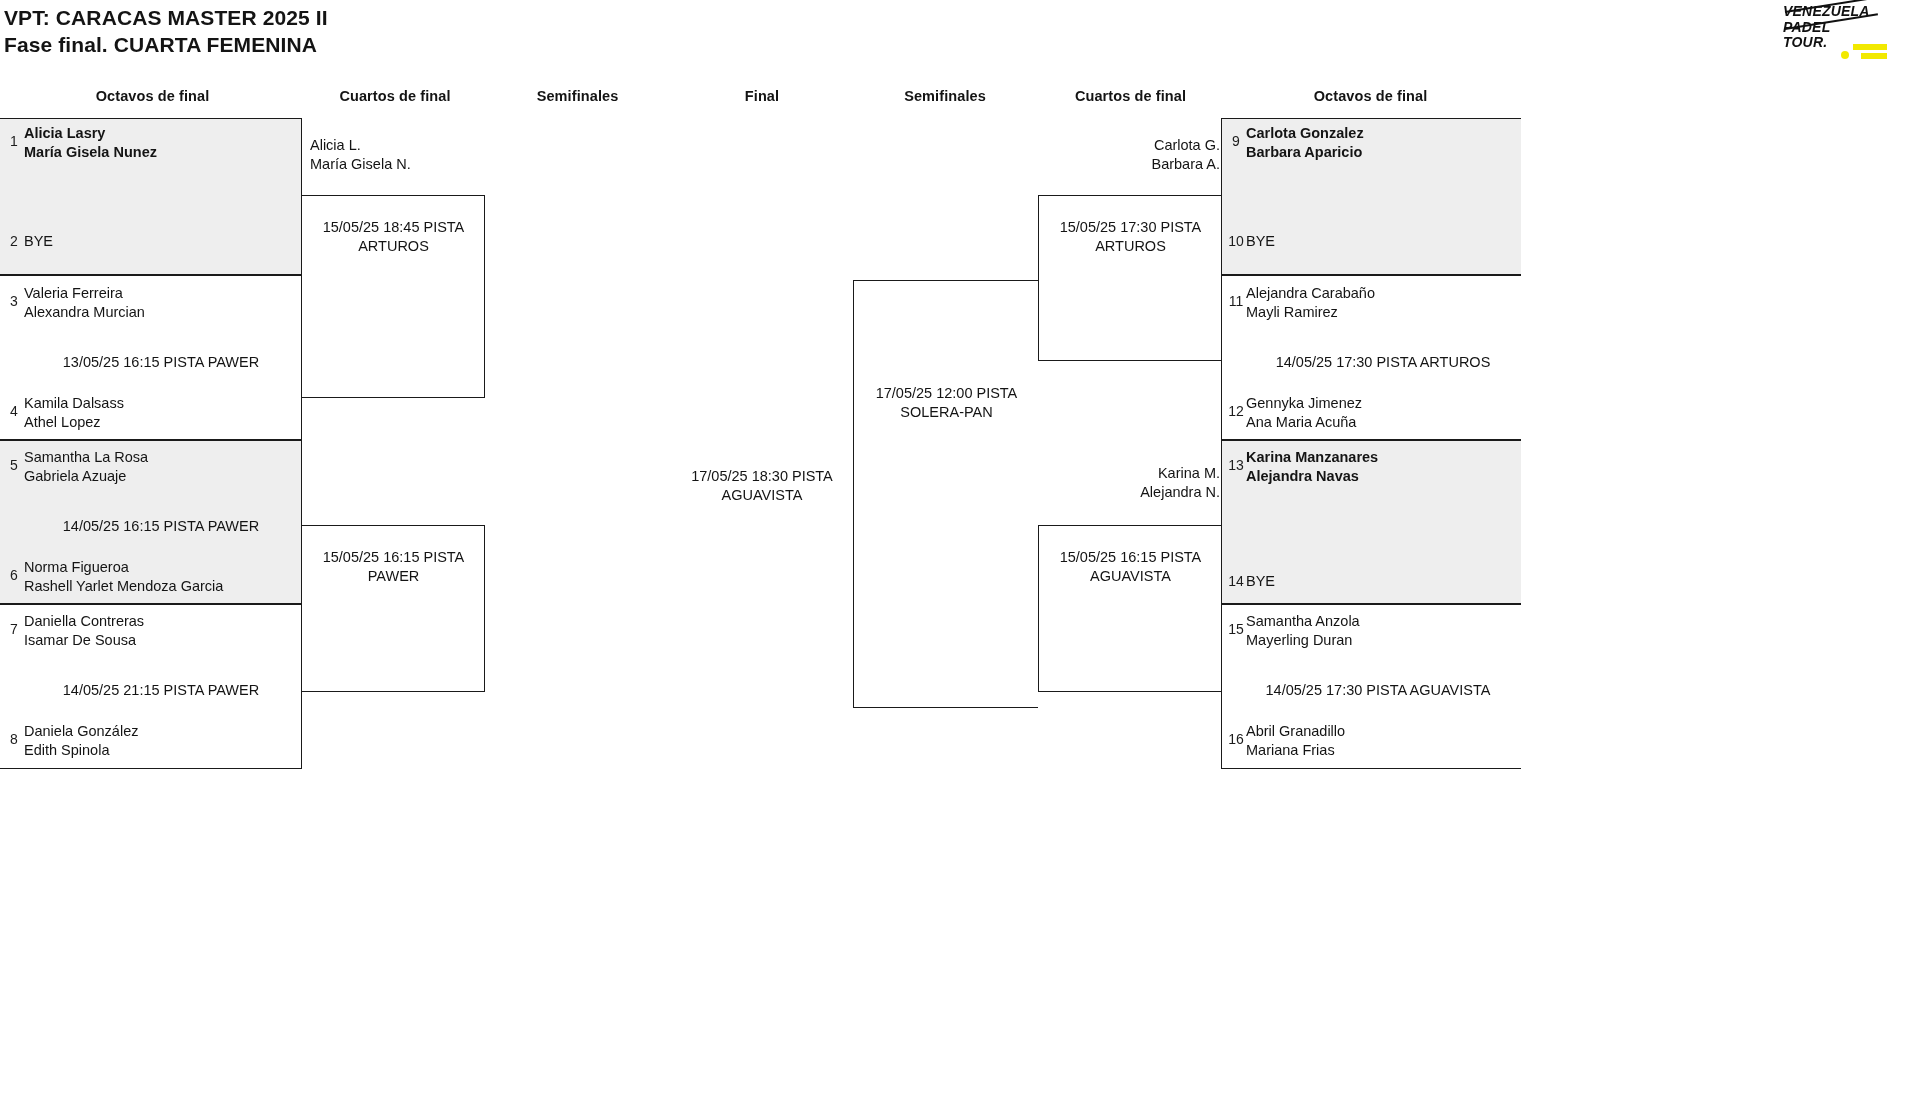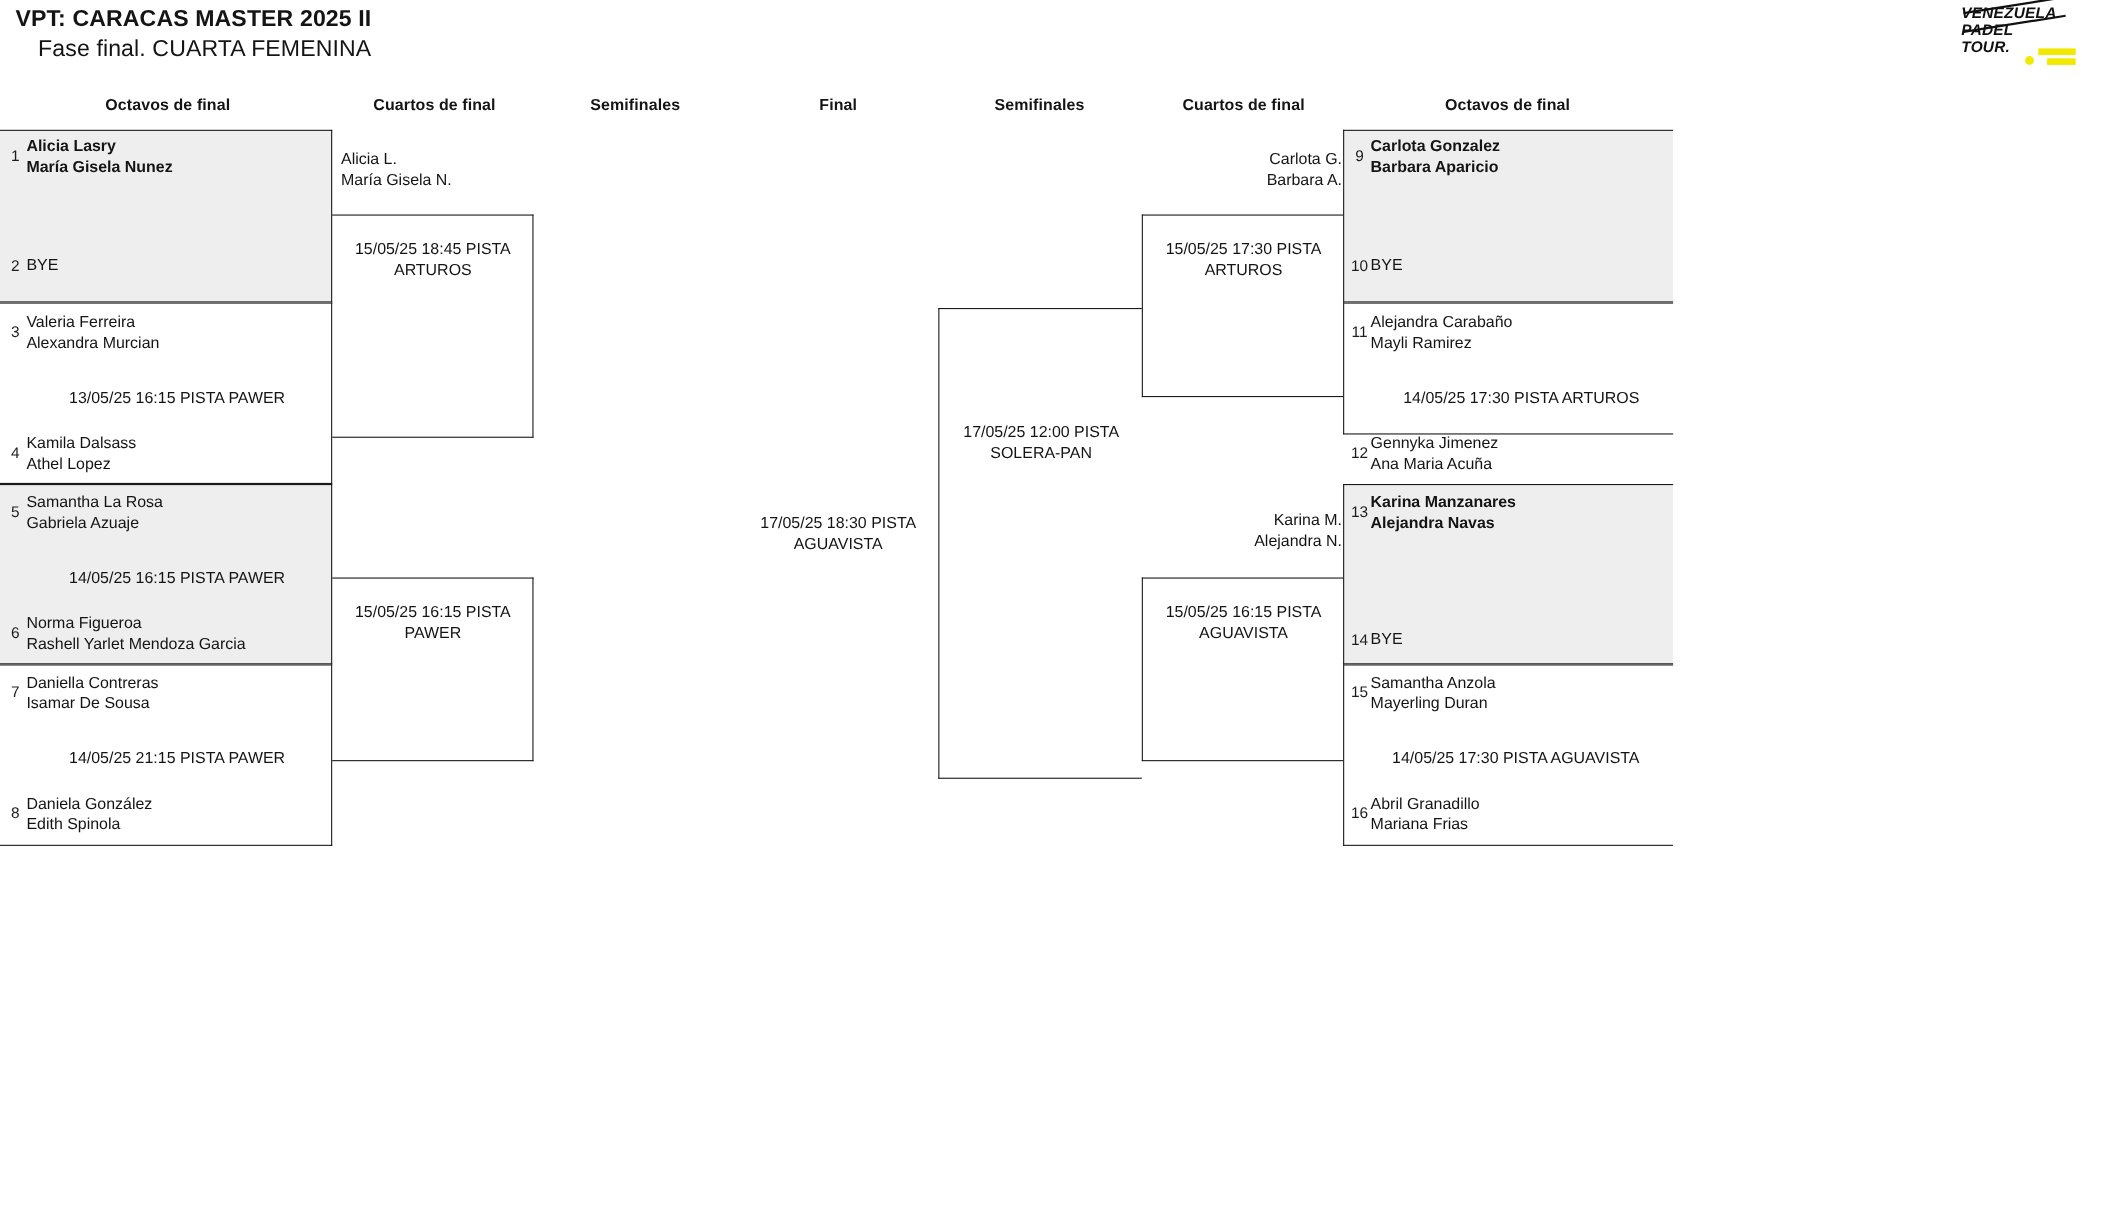--- a/index.html
+++ b/index.html
@@ -6,23 +6,23 @@
   html, body {
     width: 1920px; height: 1100px;
     background: #ffffff;
     font-family: "Liberation Sans", sans-serif;
     color: #141414;
     overflow: hidden;
   }
   #root { position: relative; width: 1920px; height: 1100px; }
 
   
-  .title-block { position: absolute; left: 14px; top: 4px; text-align: right; }
+  .title-block { position: absolute; left: 4px; top: 4px; }
   .title-line1 { font-size: 21px; font-weight: bold; letter-spacing: 0.1px; line-height: 27px; }
-  .title-line2 { font-size: 21px; font-weight: normal; letter-spacing: 0.1px; line-height: 27px; }
+  .title-line2 { font-size: 21px; font-weight: bold; letter-spacing: 0.1px; line-height: 27px; }
 
   
   .logo { position: absolute; right: 12px; top: 4px; width: 125px; height: 62px; }
   .logo-text { font-style: italic; font-weight: bold; font-size: 14px;
                line-height: 15.5px; color: #111; letter-spacing: 0.2px; }
   .logo-strike { position: absolute; left: 2px; top: 7px; width: 104px; height: 2px;
                  background: #111; transform: rotate(-9deg); transform-origin: left center; }
   .logo-strike2 { position: absolute; left: 2px; top: 24px; width: 94px; height: 2px;
                  background: #111; transform: rotate(-9deg); transform-origin: left center; }
   .logo-dot { position: absolute; left: 58px; top: 47px; width: 8px; height: 8px;
@@ -213,21 +213,21 @@
         <span class="nm">Carlota Gonzalez</span><br>
         <span class="nm">Barbara Aparicio</span>
       </span>
     </div>
     <div class="team left" style="left:4px;top:112px">
       <span class="seed-num" style="padding-top:1px">10</span>
       <span class="bye">BYE</span>
     </div>
   </div>
 
-  <div class="seed-block right white" style="left:1221px;top:275px;width:300px;height:120px">
+  <div class="seed-block right white" style="left:1221px;top:275px;width:300px;height:165px">
     <div class="team left" style="left:4px;top:7px">
       <span class="seed-num">11</span>
       <span class="team-names">
         <span class="nm">Alejandra Carabaño</span><br>
         <span class="nm">Mayli Ramirez</span>
       </span>
     </div>
     <div class="match-date" style="left:30px;top:77px;width:262px">14/05/25 17:30 PISTA ARTUROS</div>
     <div class="team left" style="left:4px;top:117px">
       <span class="seed-num">12</span>

